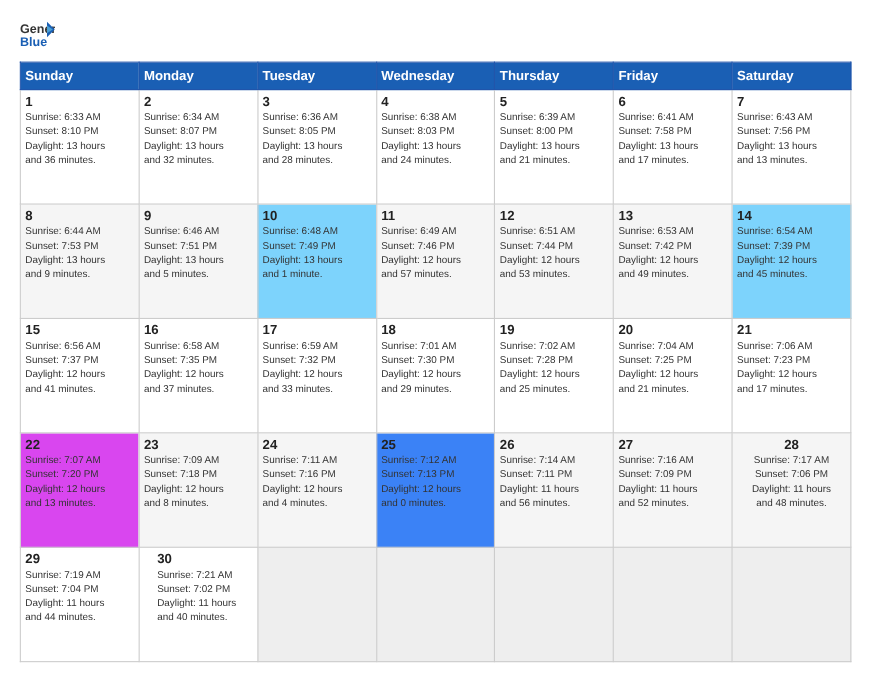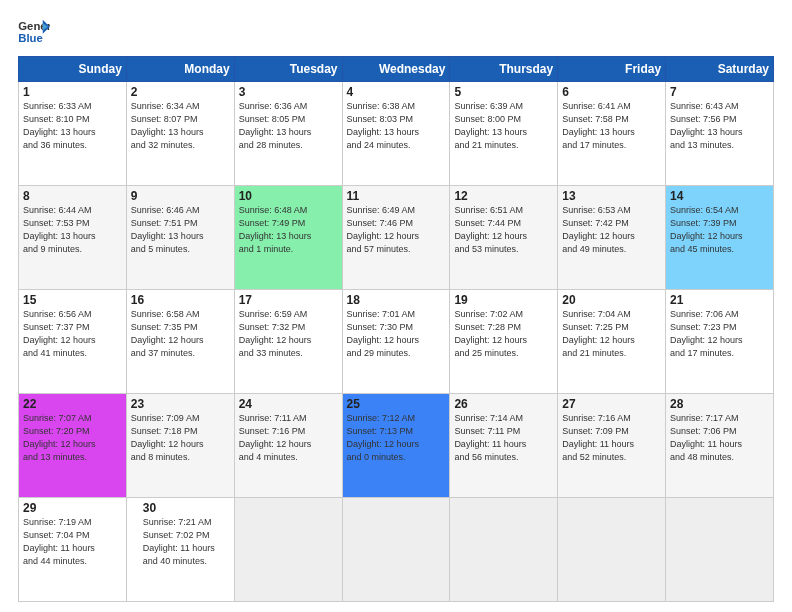--- a/index.html
+++ b/index.html
@@ -52,21 +52,21 @@
       border-collapse: collapse;
       width: 100%;
       table-layout: fixed;
     }
     .calendar th {
       background: #1a5fb4;
       color: #fff;
       font-size: 12px;
       font-weight: bold;
       padding: 5px 4px;
-      text-align: right;
+      text-align: left;
       border: 1px solid #2255aa;
     }
     .calendar td {
       border: 1px solid #ccc;
       vertical-align: top;
       padding: 3px 4px;
       font-size: 9.5px;
       color: #333;
       height: 80px;
     }
@@ -154,21 +154,21 @@
         </tr>
         <tr>
           <td style="background: rgb(245, 245, 245);">
             <span class="day-num">8</span>
             <div class="day-info">Sunrise: 6:44 AM<br>Sunset: 7:53 PM<br>Daylight: 13 hours<br>and 9 minutes.</div>
           </td>
           <td style="background: rgb(245, 245, 245);">
             <span class="day-num">9</span>
             <div class="day-info">Sunrise: 6:46 AM<br>Sunset: 7:51 PM<br>Daylight: 13 hours<br>and 5 minutes.</div>
           </td>
-          <td style="background: #86efac;">
+          <td style="background: #7dd3fc;">
             <span class="day-num">10</span>
             <div class="day-info">Sunrise: 6:48 AM<br>Sunset: 7:49 PM<br>Daylight: 13 hours<br>and 1 minute.</div>
           </td>
           <td style="background: rgb(245, 245, 245);">
             <span class="day-num">11</span>
             <div class="day-info">Sunrise: 6:49 AM<br>Sunset: 7:46 PM<br>Daylight: 12 hours<br>and 57 minutes.</div>
           </td>
           <td style="background: rgb(245, 245, 245);">
             <span class="day-num">12</span>
             <div class="day-info">Sunrise: 6:51 AM<br>Sunset: 7:44 PM<br>Daylight: 12 hours<br>and 53 minutes.</div>
@@ -230,21 +230,21 @@
             <div class="day-info">Sunrise: 7:12 AM<br>Sunset: 7:13 PM<br>Daylight: 12 hours<br>and 0 minutes.</div>
           </td>
           <td style="background: rgb(245, 245, 245);">
             <span class="day-num">26</span>
             <div class="day-info">Sunrise: 7:14 AM<br>Sunset: 7:11 PM<br>Daylight: 11 hours<br>and 56 minutes.</div>
           </td>
           <td style="background: rgb(245, 245, 245);">
             <span class="day-num">27</span>
             <div class="day-info">Sunrise: 7:16 AM<br>Sunset: 7:09 PM<br>Daylight: 11 hours<br>and 52 minutes.</div>
           </td>
-          <td style="background: rgb(245, 245, 245);">
+          <td style="background: rgb(245, 245, 245); text-align: center;">
             <span class="day-num">28</span>
             <div class="day-info">Sunrise: 7:17 AM<br>Sunset: 7:06 PM<br>Daylight: 11 hours<br>and 48 minutes.</div>
           </td>
         </tr>
         <tr>
           <td style="background: rgb(255, 255, 255); margin-top: 15px;">
             <span class="day-num">29</span>
             <div class="day-info">Sunrise: 7:19 AM<br>Sunset: 7:04 PM<br>Daylight: 11 hours<br>and 44 minutes.</div>
           </td>
           <td style="background: rgb(255, 255, 255); padding-left: 16px;">

